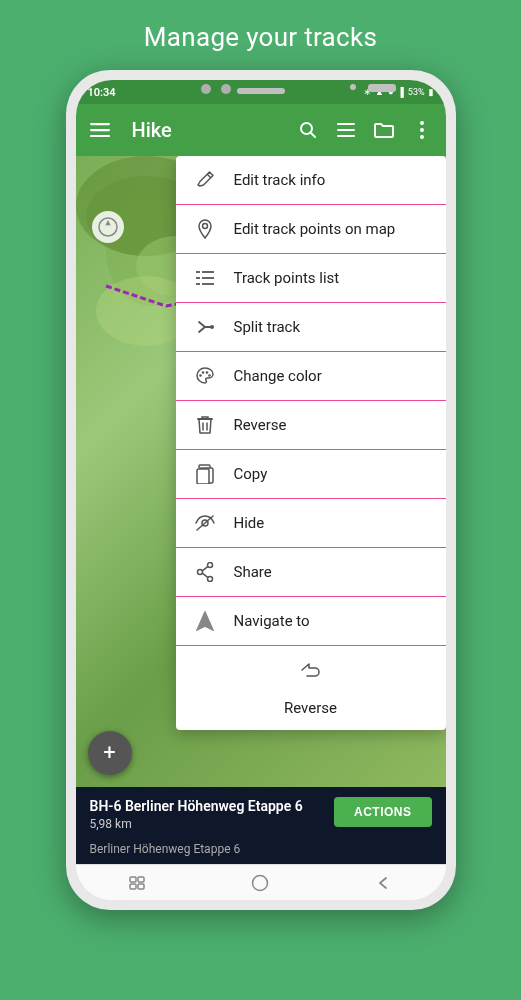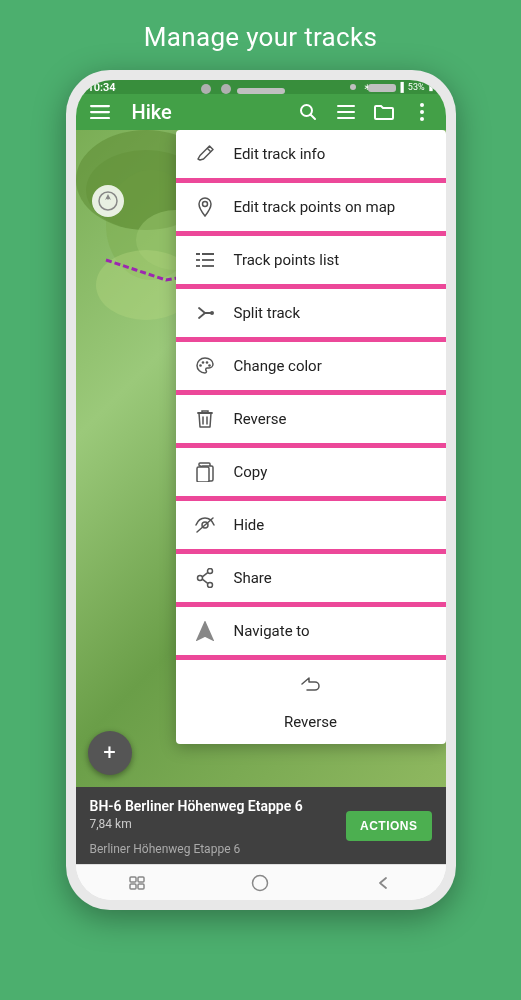--- a/index.html
+++ b/index.html
@@ -88,21 +88,21 @@
       right: 60px;
       width: 28px;
       height: 8px;
       background: #c0c0c0;
       border-radius: 3px;
       z-index: 20;
     }
     
     .status-bar {
       background: #388e3c;
-      height: 14px;
+      height: 24px;
       display: flex;
       align-items: center;
       justify-content: space-between;
       padding: 4px 12px;
       flex-shrink: 0;
     }
     .status-time {
       color: white;
       font-size: 11px;
       font-weight: 600;
@@ -110,21 +110,21 @@
     .status-icons {
       display: flex;
       align-items: center;
       gap: 4px;
       color: white;
       font-size: 9px;
     }
     
     .app-bar {
       background: #43a047;
-      height: 36px;
+      height: 52px;
       display: flex;
       align-items: center;
       padding: 0 12px;
       flex-shrink: 0;
       gap: 16px;
     }
     .app-bar-title {
       color: white;
       font-size: 20px;
       font-weight: 500;
@@ -193,21 +193,21 @@
       box-shadow: 0 4px 16px rgba(0,0,0,0.25);
       z-index: 10;
       overflow: hidden;
     }
     .menu-item {
       display: flex;
       align-items: center;
       padding: 13px 18px;
       cursor: pointer;
       gap: 18px;
-      border-bottom: 5px solid #ec4899;
+      border-bottom: 1px solid #ec4899;
     }
     .menu-item:last-child {
       border-bottom: none;
       flex-direction: column;
     }
     .menu-icon {
       width: 22px;
       height: 22px;
       display: flex;
       align-items: center;
@@ -215,24 +215,24 @@
       color: #555;
       font-size: 16px;
       flex-shrink: 0;
     }
     .menu-label {
       font-size: 15px;
       color: #222;
     }
     
     .bottom-panel {
-      background: #404040;
+      background: #0f172a;
       padding: 10px 14px 8px 14px;
       display: flex;
-      align-items: center;
+      align-items: flex-start;
       justify-content: space-between;
       flex-shrink: 0;
       min-height: 72px;
     }
     .track-info {
       flex: 1;
     }
     .track-name {
       color: white;
       font-size: 14px;
@@ -247,21 +247,21 @@
     .track-subtitle {
       color: #aaa;
       font-size: 12px;
       margin-top: 11px;
     }
     .actions-btn {
       background: #4caf50;
       color: white;
       font-size: 12px;
       font-weight: 700;
-      padding: 8px 14px;
+      padding: 8px 20px;
       border-radius: 4px;
       cursor: pointer;
       letter-spacing: 0.5px;
       border: none;
     }
     
     .nav-bar {
       background: #fafafa;
       height: 36px;
       display: flex;
@@ -504,21 +504,21 @@
             </svg>
           </div>
           <span class="menu-label">Reverse</span>
         </div>
       </div>
     </div>
 
     <div class="bottom-panel">
       <div class="track-info">
         <div class="track-name">BH-6 Berliner Höhenweg Etappe 6</div>
-        <div class="track-dist">7,84 km</div>
+        <div class="track-dist">5,98 km</div>
         <div class="track-subtitle">Berliner Höhenweg Etappe 6</div>
       </div>
       <button class="actions-btn">ACTIONS</button>
     </div>
 
     <div class="nav-bar">
       <div class="nav-icon">
         <svg width="16" height="14" viewBox="0 0 16 14" fill="none">
           <rect x="1" y="1" width="6" height="5" rx="1" stroke="#888" stroke-width="1.5"></rect>
           <rect x="9" y="1" width="6" height="5" rx="1" stroke="#888" stroke-width="1.5"></rect>

